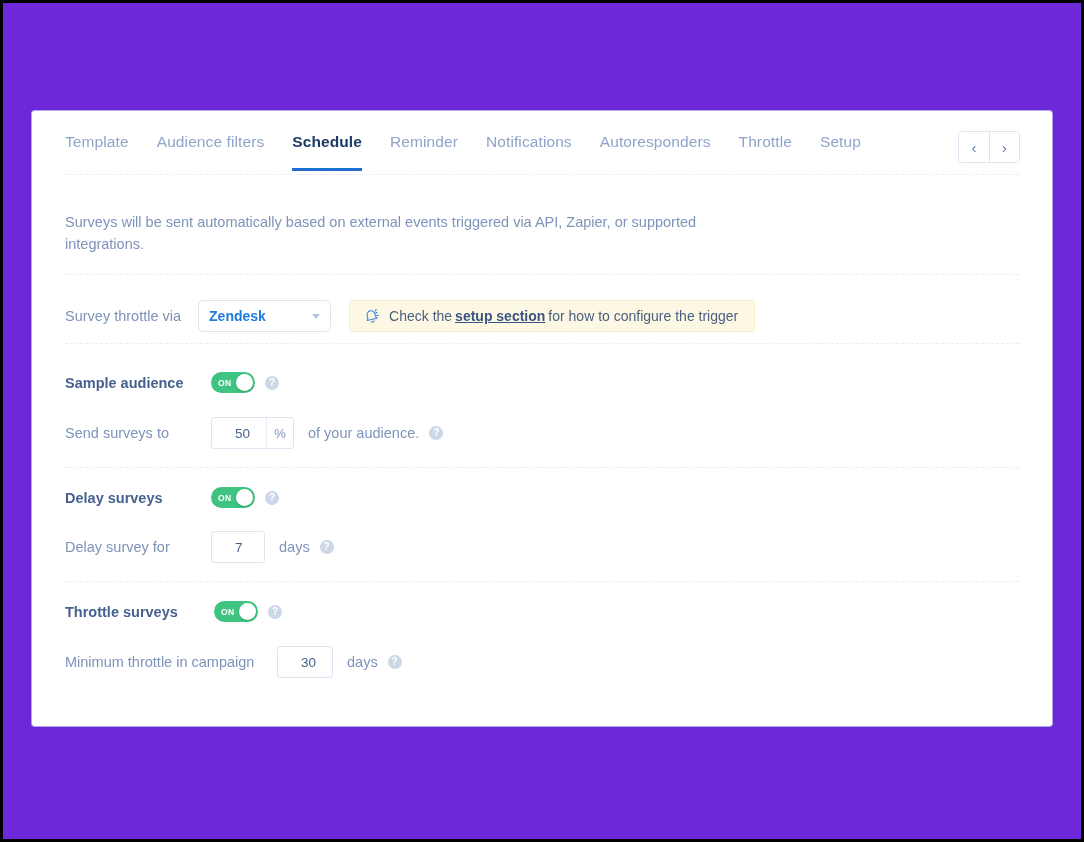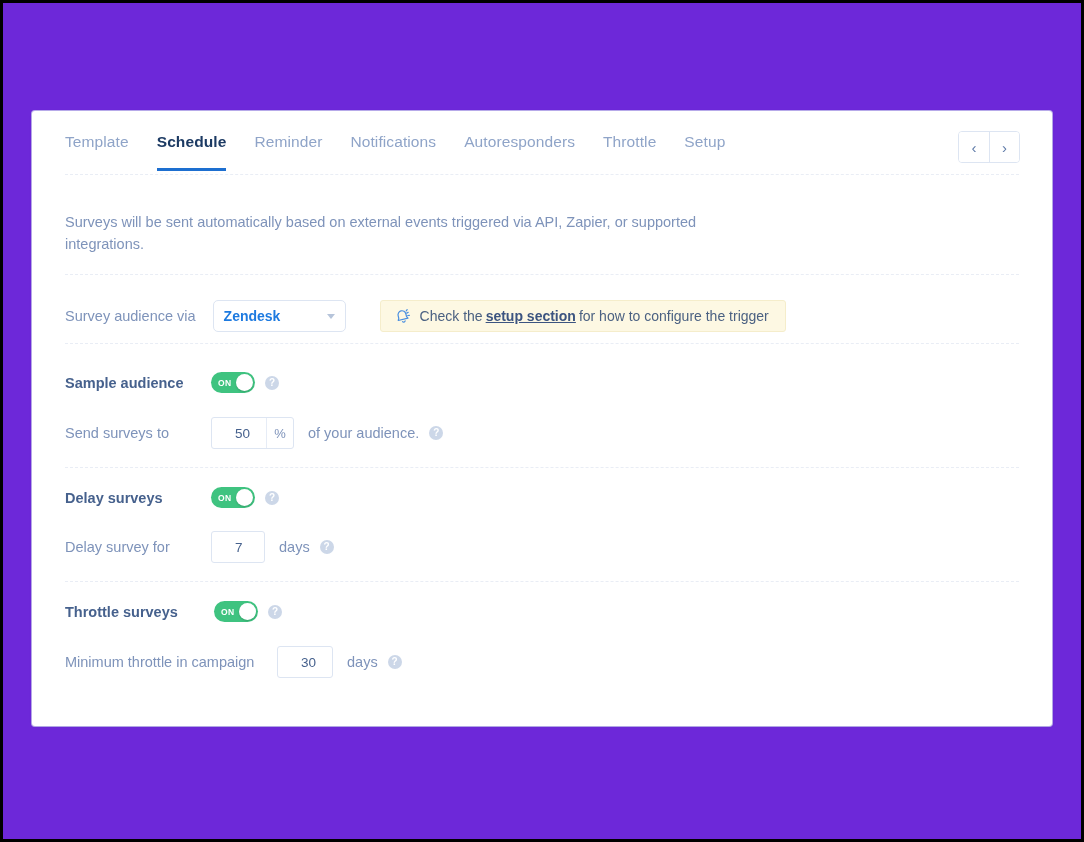--- a/index.html
+++ b/index.html
@@ -131,21 +131,21 @@
     color: #1d7ae0;
     font-weight: bold;
   }
   .caret {
     width: 0; height: 0;
     border-left: 4.5px solid transparent;
     border-right: 4.5px solid transparent;
     border-top: 5px solid #b6c4da;
   }
   .banner {
-    margin-left: 34px;
+    margin-left: 18px;
     height: 32px;
     background: #fdf8e3;
     border: 1px solid #f5edcb;
     border-radius: 3px;
     display: flex;
     align-items: center;
     padding: 0 16px 0 13px;
     font-size: 14px;
     color: #4b6182;
     white-space: nowrap;
@@ -240,41 +240,42 @@
 </style>
 </head>
 <body>
 
 <div id="page">
   <div id="card">
 
     <div class="tabbar">
       <div class="tabs">
         <div class="tab">Template</div>
+        <div class="tab">Audience filters</div>
         <div class="tab active">Schedule</div>
         <div class="tab">Reminder</div>
         <div class="tab">Notifications</div>
         <div class="tab">Autoresponders</div>
         <div class="tab">Throttle</div>
         <div class="tab">Setup</div>
       </div>
       <div class="navbtns">
         <div class="navbtn">‹</div>
         <div class="navbtn">›</div>
       </div>
     </div>
 
     <div class="hr" style="top:63px"></div>
 
     <div class="desc">Surveys will be sent automatically based on external events triggered via API, Zapier, or supported integrations.</div>
 
     <div class="hr" style="top:163px"></div>
 
     <div class="trigger-row">
-      <div class="row-label">Survey audience via</div>
+      <div class="row-label">Survey throttle via</div>
       <div class="select">
         <span class="select-value">Zendesk</span>
         <span class="caret"></span>
       </div>
       <div class="banner">
         <span class="bell">
           <svg width="17" height="17" viewBox="0 0 24 24" fill="none" stroke="#4a8fe0" stroke-width="1.7" stroke-linecap="round" stroke-linejoin="round">
             <path d="M17.5 13.2V9.4a5.6 5.6 0 1 0-11.2 0v3.8L4.8 16h14.2z" transform="rotate(-14 12 12)"></path>
             <path d="M10.3 19a2.1 2.1 0 0 0 3.8 0" transform="rotate(-14 12 12)"></path>
             <path d="M19.2 6.2l2.1-1.1M20.6 9.6l2.3-.2M18.4 3.2l1.3-2" transform="translate(-1.2,1)"></path>

